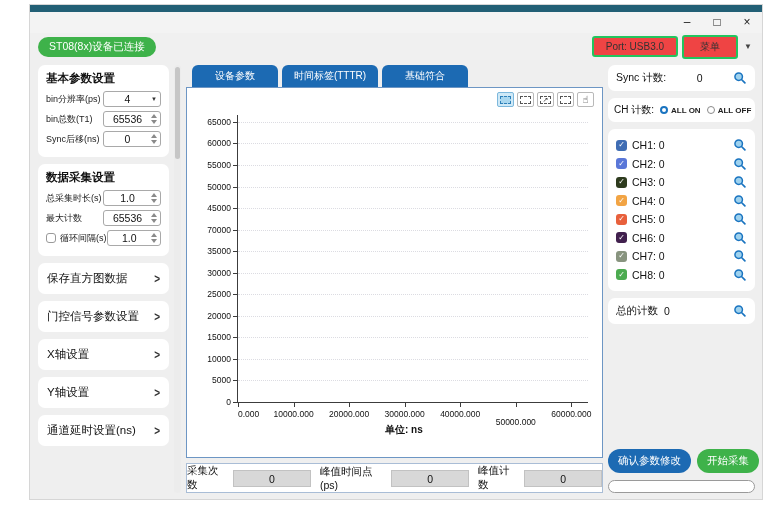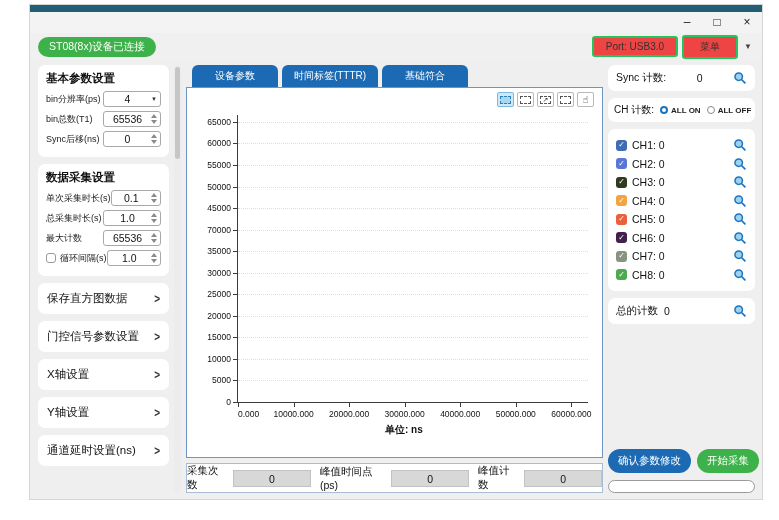--- a/index.html
+++ b/index.html
@@ -148,30 +148,20 @@
             <span class="spin">
                 <i class="up"></i>
                 <i class="dn"></i>
               </span>
           </span>
         </div>
       </div>
 
       <div class="card">
         <h3>数据采集设置</h3>
-        <div class="prow">
-          <span class="plabel">单次采集时长(s)</span>
-          <span class="pctl">
-            <span class="pval">0.1</span>
-            <span class="spin">
-                <i class="up"></i>
-                <i class="dn"></i>
-              </span>
-          </span>
-        </div>
         <div class="prow">
           <span class="plabel">总采集时长(s)</span>
           <span class="pctl">
             <span class="pval">1.0</span>
             <span class="spin">
                 <i class="up"></i>
                 <i class="dn"></i>
               </span>
           </span>
         </div>
@@ -301,21 +291,21 @@
               <span class="xlab first" style="left: 0%;">0.000</span>
               <div class="xtick" style="left: 15.873%;"></div>
               <span class="xlab" style="left: 15.873%;">10000.000</span>
               <div class="xtick" style="left: 31.746%;"></div>
               <span class="xlab" style="left: 31.746%;">20000.000</span>
               <div class="xtick" style="left: 47.619%;"></div>
               <span class="xlab" style="left: 47.619%;">30000.000</span>
               <div class="xtick" style="left: 63.4921%;"></div>
               <span class="xlab" style="left: 63.4921%;">40000.000</span>
               <div class="xtick" style="left: 79.3651%;"></div>
-              <span class="xlab" style="left: 79.3651%;">50000.000</span>
+              <span class="xlab" style="left: 79.3651%; margin-top: 8px;">50000.000</span>
               <div class="xtick" style="left: 95.2381%;"></div>
               <span class="xlab" style="left: 95.2381%;">60000.000</span>
             </div>
         </div>
       </div>
 
       <div class="stats">
         <span class="sl">采集次数</span>
         <span class="sv">0</span>
         <span class="sl">峰值时间点(ps)</span>

